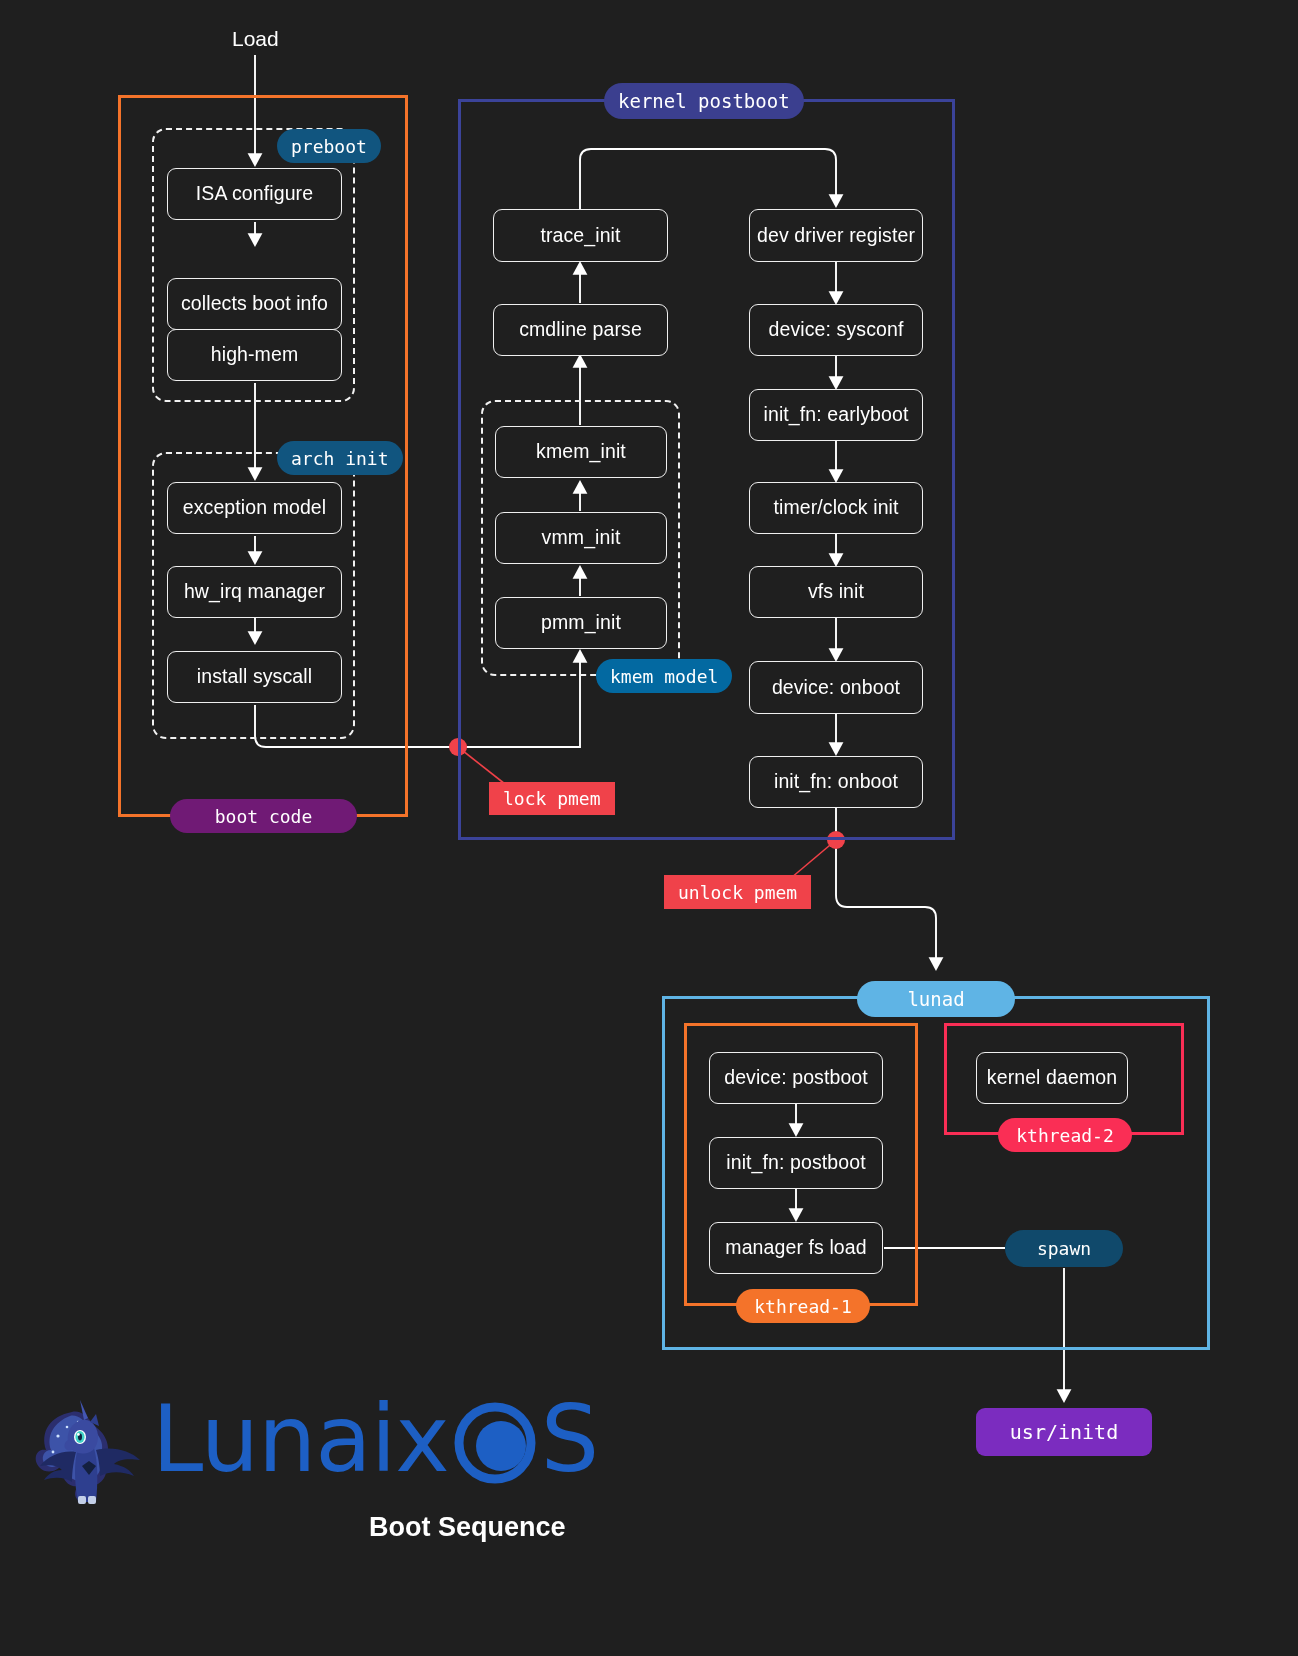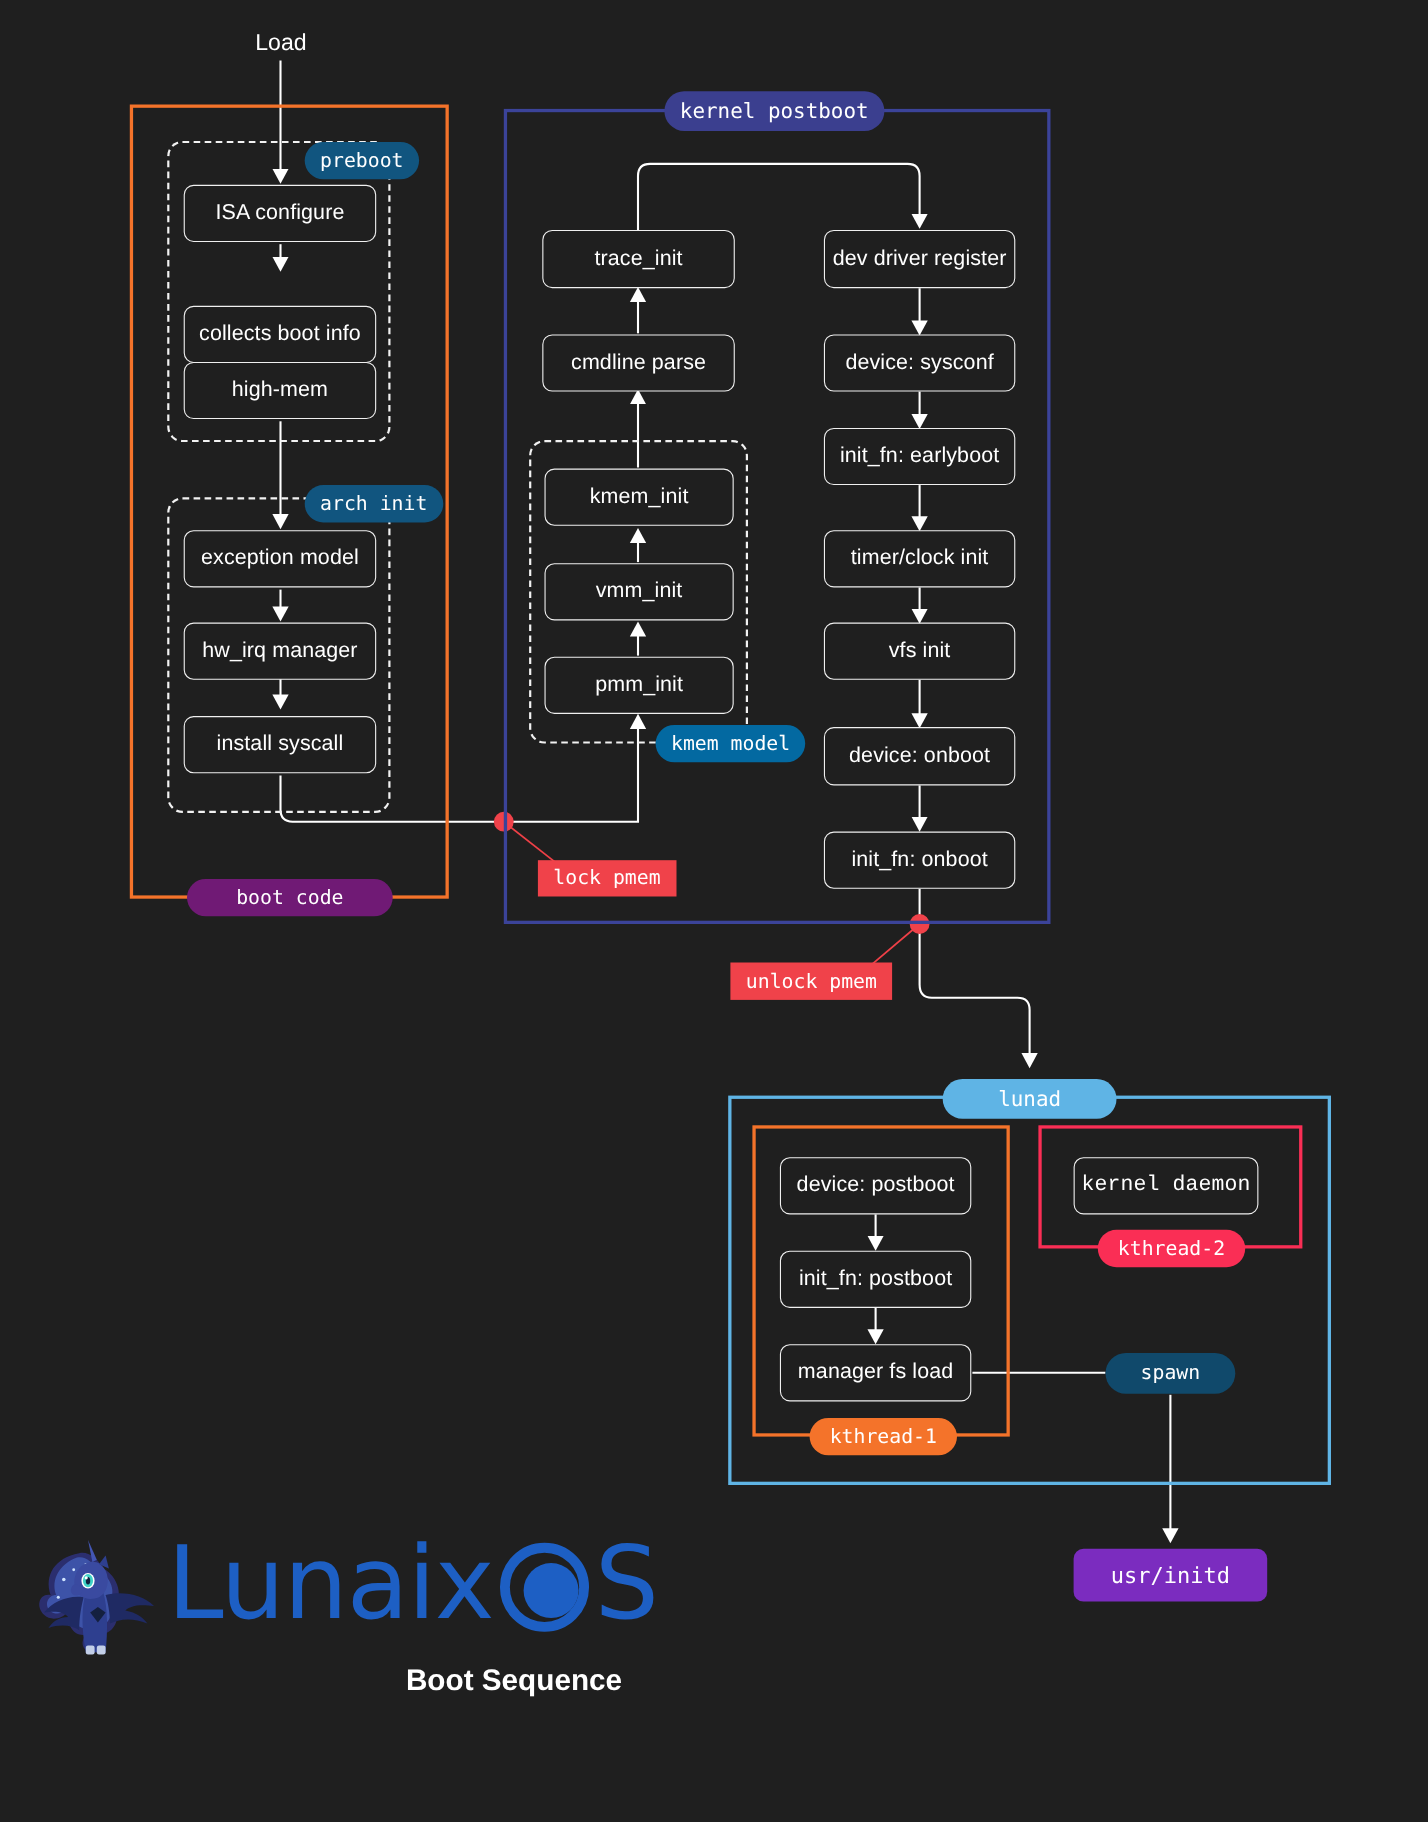--- a/index.html
+++ b/index.html
@@ -188,21 +188,21 @@
   <div class="node" style="left:749px;top:389px;width:174px;height:52px;">init_fn: earlyboot</div>
   <div class="node" style="left:749px;top:482px;width:174px;height:52px;">timer/clock init</div>
   <div class="node" style="left:749px;top:566px;width:174px;height:52px;">vfs init</div>
   <div class="node" style="left:749px;top:661px;width:174px;height:53px;">device: onboot</div>
   <div class="node" style="left:749px;top:756px;width:174px;height:52px;">init_fn: onboot</div>
 
   <div class="node" style="left:709px;top:1052px;width:174px;height:52px;">device: postboot</div>
   <div class="node" style="left:709px;top:1137px;width:174px;height:52px;">init_fn: postboot</div>
   <div class="node" style="left:709px;top:1222px;width:174px;height:52px;">manager fs load</div>
 
-  <div class="node" style="left:976px;top:1052px;width:168px;height:52px;font-family:Liberation Mono, monospace;">kernel daemon</div>
+  <div class="node" style="left:976px;top:1052px;width:152px;height:52px;">kernel daemon</div>
 
   <div class="badge" style="left:1005px;top:1230px;width:118px;padding:0;background:#10496b;height:37px;border-radius:19px;">spawn</div>
 
   <div class="badge" style="left:976px;top:1408px;width:176px;height:48px;border-radius:9px;background:#7b2cbf;font-size:20px;text-align:right;">usr/initd</div>
 
   <div id="logo-wrap">
     
     <svg width="130" height="120" viewBox="0 0 130 120">
 
       <path d="M52,22 C30,26 20,42 26,60 C16,58 12,70 20,78 C26,84 38,82 42,74

